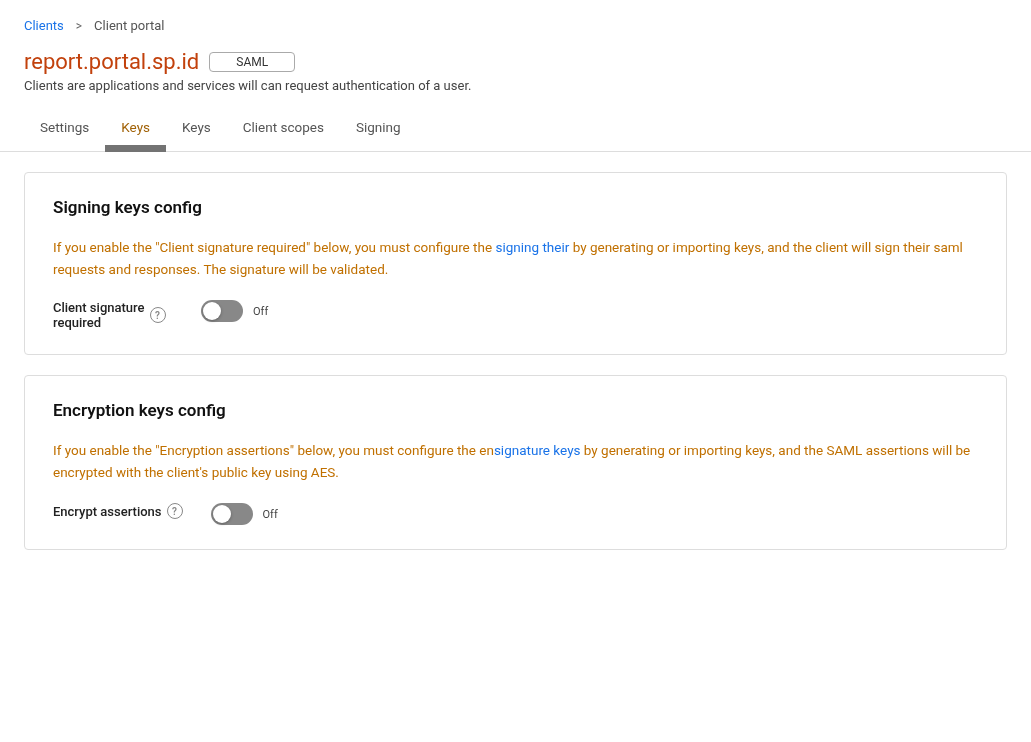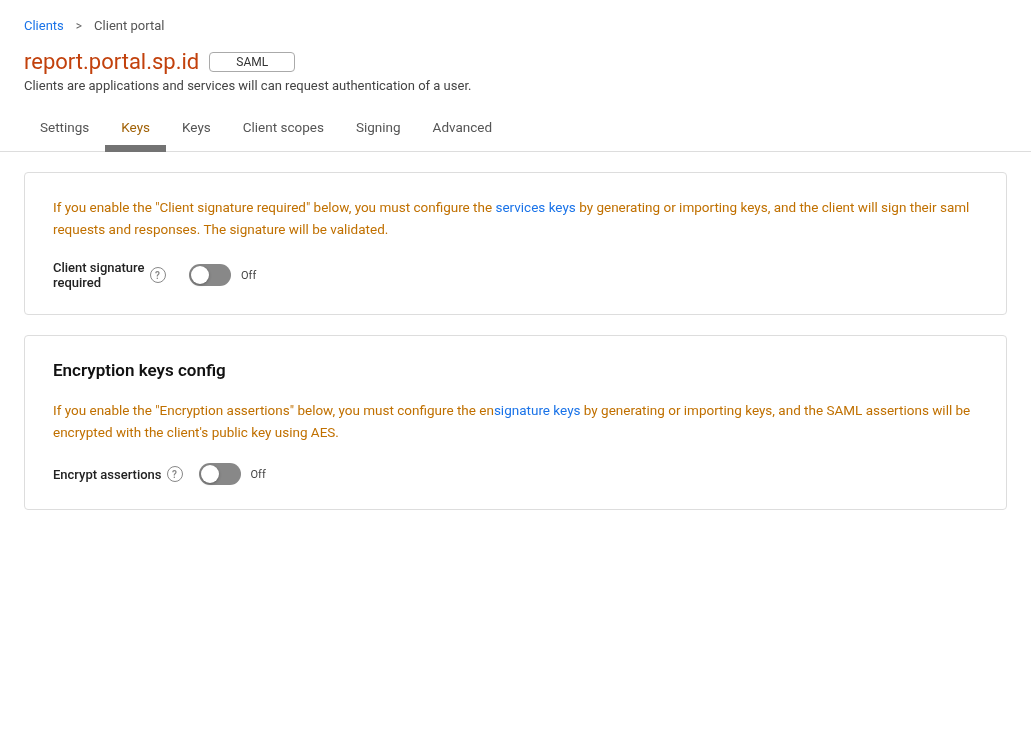--- a/index.html
+++ b/index.html
@@ -98,22 +98,22 @@
       color: #c07000;
       line-height: 1.6;
       margin-bottom: 20px;
     }
     .info-text a, .info-text .link {
       color: #1a73e8;
       text-decoration: none;
     }
     .field-row {
       display: flex;
-      align-items: center;
-      gap: 16px;
+      align-items: flex-start;
+      gap: 28px;
     }
     .field-label {
       font-size: 13px;
       color: #222;
       font-weight: 500;
       min-width: 120px;
       display: flex;
       align-items: center;
       gap: 5px;
       flex-wrap: wrap;
@@ -186,28 +186,28 @@
   </div>
   <p class="page-subtitle">Clients are applications and services will can request authentication of a user.</p>
 </div>
 
 <div class="tabs-bar">
   <div class="tab">Settings</div>
   <div class="tab active">Keys</div>
   <div class="tab">Keys</div>
   <div class="tab">Client scopes</div>
   <div class="tab">Signing</div>
-  <div class="tab">Advanced</div>
 </div>
 
 <div class="content-area">
 
   <div class="card">
+    <div class="card-title">Signing keys config</div>
     <p class="info-text">
-      <span>If you enable the "Client signature required" below, you must configure the </span><a class="link">services keys</a><span> by generating or importing keys, and the client will sign their saml requests and responses. The signature will be validated.</span>
+      <span>If you enable the "Client signature required" below, you must configure the </span><a class="link">signing their</a><span> by generating or importing keys, and the client will sign their saml requests and responses. The signature will be validated.</span>
     </p>
     <div class="field-row">
       <div class="field-label">
         <span>Client signature<br>required</span>
         <span class="help-icon">?</span>
       </div>
       <div class="toggle-container">
         <label class="toggle">
           <input type="checkbox" style="">
           <div class="toggle-track">

